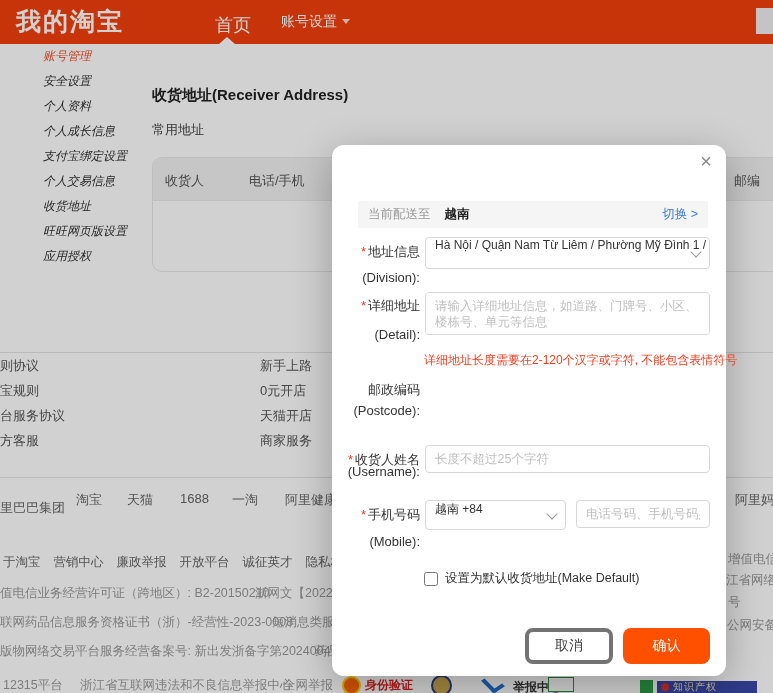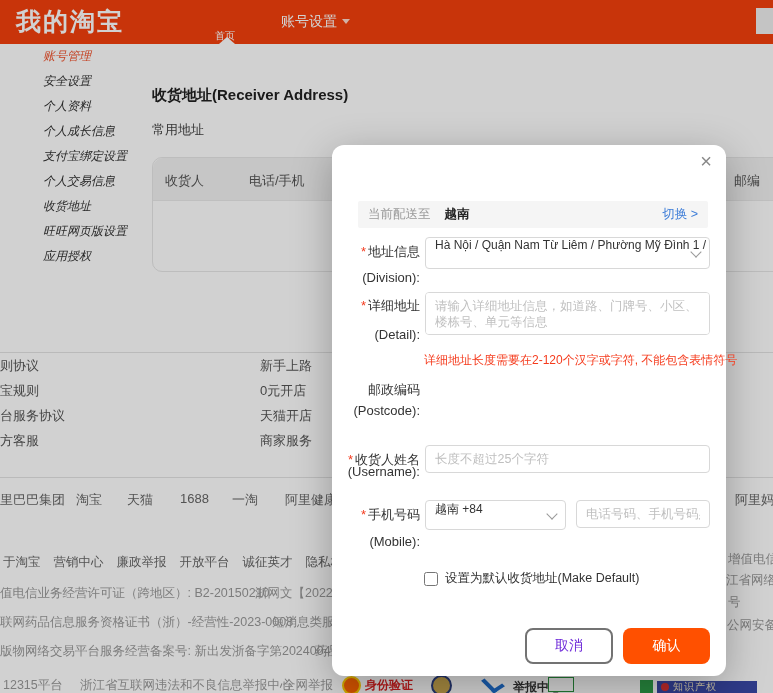--- a/index.html
+++ b/index.html
@@ -1,21 +1,21 @@
 <!DOCTYPE html>
 <html><head>
 <meta charset="utf-8">
 <style>
   html,body{margin:0;padding:0;background:#fff;}
   .page{position:relative;width:773px;height:693px;overflow:hidden;
         font-family:"Liberation Sans","DejaVu Sans",sans-serif;background:#fff;}
   
   .header{position:absolute;top:0;left:0;right:0;height:44px;background:#f5400d;z-index:1;}
   .logo{position:absolute;left:16px;top:5px;color:#fff;font-size:25px;font-weight:800;letter-spacing:2px;}
-  .nav-home{position:absolute;left:215px;top:13px;color:#fff;font-size:10px;cursor:pointer;margin-top:16px;}
+  .nav-home{position:absolute;left:215px;top:13px;color:#fff;font-size:18px;cursor:pointer;}
   .nav-tri{position:absolute;left:219px;bottom:0;width:0;height:0;
            border-left:8px solid transparent;border-right:8px solid transparent;border-bottom:7px solid #fff;}
   .nav-settings{position:absolute;left:281px;top:13px;color:#fff;font-size:14px;cursor:pointer;}
   .caret{display:inline-block;margin-left:5px;width:0;height:0;vertical-align:2px;
          border-left:4px solid transparent;border-right:4px solid transparent;border-top:5px solid #ffd9cc;}
   .hdr-box{position:absolute;right:0;top:8px;width:17px;height:26px;background:#f0f0f0;}
   
   .sidebar{position:absolute;left:43px;top:50px;z-index:1;}
   .side-item{font-size:12px;color:#333;margin-bottom:12px;line-height:13px;cursor:pointer;white-space:nowrap;font-style:italic;}
   .side-item.active{color:#f0502a;}
@@ -29,21 +29,21 @@
   .th{position:absolute;top:14px;font-size:13px;color:#555;}
   .th-receiver{left:12px;} .th-phone{left:96px;} .th-zip{left:581px;}
   
   .divider{position:absolute;left:0;right:0;height:1px;background:#e3e3e3;z-index:1;}
   .d1{top:352px;} .d2{top:477px;}
   .fcol{position:absolute;top:359px;z-index:1;}
   .fcol1{left:0;} .fcol2{left:260px;}
   .fcol .f-item{font-size:13px;color:#555;margin-bottom:12px;line-height:13px;cursor:pointer;white-space:nowrap;}
   .brands{position:absolute;top:491px;left:0;right:0;height:16px;z-index:1;}
   .brand{position:absolute;font-size:13px;color:#666;white-space:nowrap;cursor:pointer;}
-  .b0{left:0;} .b1{left:76px;} .b2{left:127px;} .b3{left:180px;} .b4{left:232px;} .b5{left:285px;}
+  .b0{left:0;margin-top:8px;} .b1{left:76px;} .b2{left:127px;} .b3{left:180px;} .b4{left:232px;} .b5{left:285px;}
   .b-right{left:735px;width:38px;overflow:hidden;}
   .frow{position:absolute;left:0;right:0;z-index:1;font-size:12.5px;color:#999;white-space:nowrap;}
   .frow3{top:554px;left:3px;display:flex;gap:13px;color:#666;}
   .frow3 span{cursor:pointer;}
   .frow .fragA{position:absolute;left:0;}
   .r4{top:585px;} .r5{top:614px;} .r6{top:643px;} .r7{top:677px;}
   .r4 .fragB{position:absolute;left:255px;} .r5 .fragB{position:absolute;left:272px;}
   .r6 .fragB{position:absolute;left:315px;}
   .r7 .fa{position:absolute;left:3px;} .r7 .fb{position:absolute;left:80px;} .r7 .fc{position:absolute;left:283px;}
   .rfrag{position:absolute;font-size:12.5px;color:#999;white-space:nowrap;z-index:1;}
@@ -89,21 +89,21 @@
   ::placeholder{color:#bfbfbf;opacity:1;}
   .warn{position:absolute;left:92px;top:207px;font-size:12px;color:#f53b1d;white-space:nowrap;}
   .phone-wrap{display:flex;gap:10px;}
   .sel-country{width:108px;height:28px;flex:none;}
   .sel-country .chev{top:9px;}
   .inp-phone{width:167px;}
   .chk-row{position:absolute;left:92px;top:425px;display:flex;align-items:center;gap:7px;font-size:12.5px;color:#333;}
   .chk-row input{width:14px;height:14px;margin:0;}
   .btn{position:absolute;top:483px;height:36px;border-radius:8px;font-size:14px;cursor:pointer;
        display:flex;align-items:center;justify-content:center;box-sizing:border-box;}
-  .btn-cancel{left:193px;width:88px;background:#fff;border:2px solid #737373;color:#6d28d9;}
+  .btn-cancel{left:193px;width:88px;background:#fff;border:4px solid #737373;color:#404040;}
   .btn-confirm{left:291px;width:87px;background:#ff5000;border:none;color:#fff;}
 </style>
 </head>
 <body>
 
 <div class="page">
 
   <div class="header">
     <div class="logo">我的淘宝</div>
     <div class="nav-home">首页</div>

